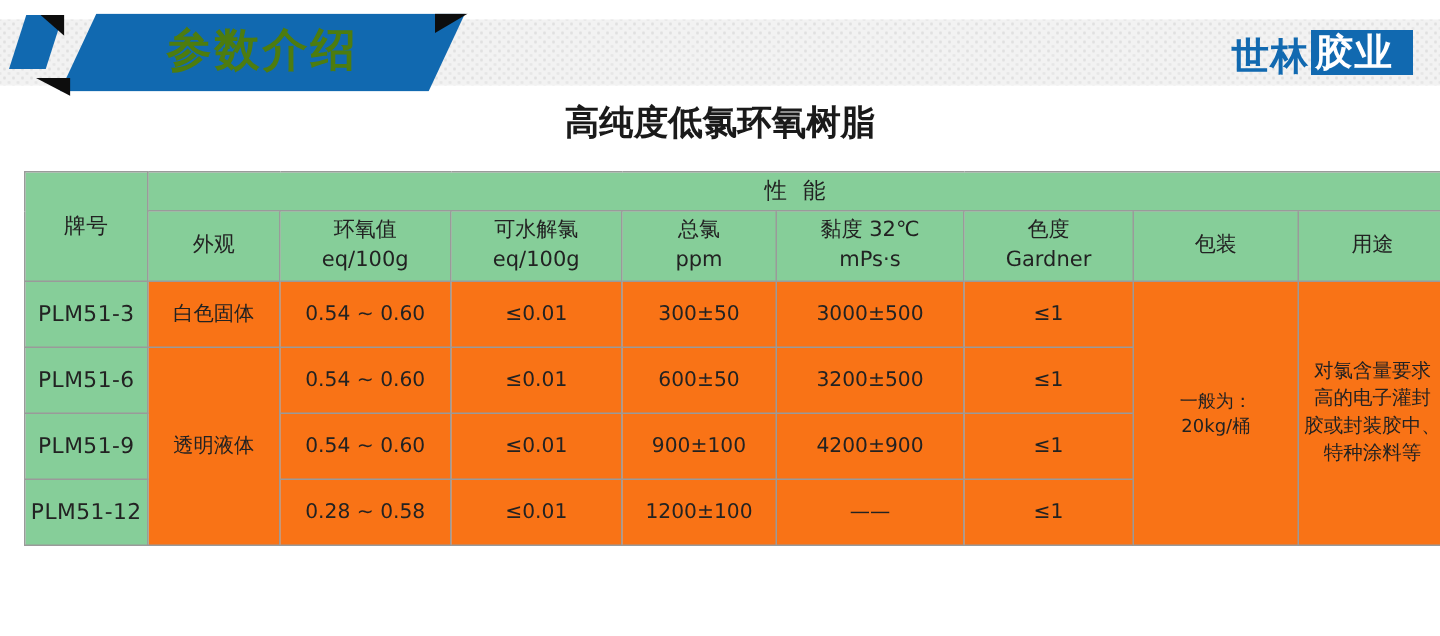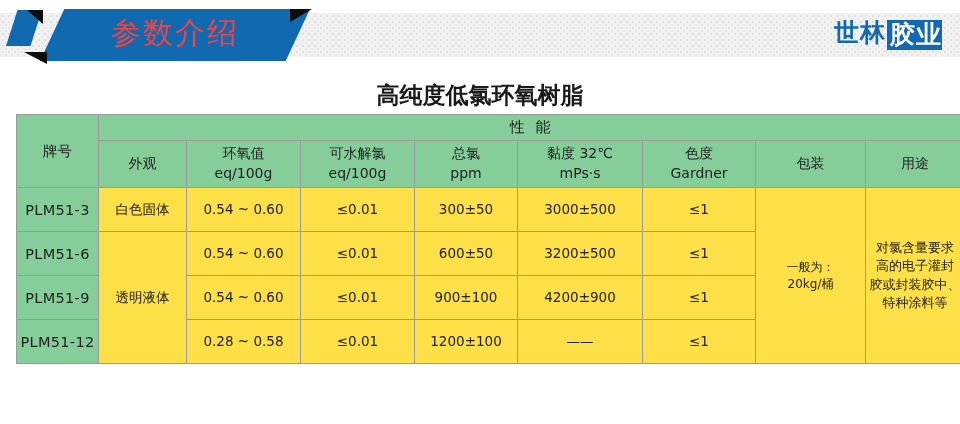--- a/index.html
+++ b/index.html
@@ -86,51 +86,51 @@
   }
   .ribbon-text {
     position: absolute;
     left: 40px;
     top: 9px;
     width: 270px;
     height: 48px;
     display: flex;
     align-items: center;
     justify-content: center;
-    color: #ef4444;
+    color: #4d7c0f;
     font-size: 30px;
-    font-weight: normal;
+    font-weight: bold;
     letter-spacing: 2px;
     font-family: "DejaVu Sans", "Liberation Sans", sans-serif;
   }
 
   .brand-logo {
     position: absolute;
     right: 18px;
     top: 20px;
     display: flex;
-    align-items: flex-start;
+    align-items: flex-end;
     font-size: 25px;
     font-weight: bold;
     font-family: "DejaVu Sans", "Liberation Sans", sans-serif;
     line-height: 1;
   }
   .brand-part-a { color: #1169b0; letter-spacing: 1px; padding-right: 1px; }
   .brand-part-b {
     color: #ffffff;
     background: #1169b0;
     letter-spacing: 1px;
-    padding: 2px 0 3px 3px;
+    padding: 2px 13px 3px 3px;
   }
 
   
   .doc-title {
     position: absolute;
     left: 0;
-    top: 80px;
+    top: 66px;
     width: 960px;
     text-align: center;
     font-size: 23px;
     font-weight: bold;
     color: #1a1a1a;
     font-family: "DejaVu Sans", "Liberation Sans", sans-serif;
   }
 
   
   .spec-table {
@@ -141,21 +141,21 @@
     border-collapse: collapse;
     table-layout: fixed;
     font-size: 13.5px;
   }
   .spec-table td {
     border: 1px solid #9a9a9a;
     text-align: center;
     vertical-align: middle;
     padding: 2px 3px;
     line-height: 1.42;
-    background: #fde047;
+    background: #f97316;
     font-family: "DejaVu Sans", "Liberation Sans", sans-serif;
   }
   .green {
     background: #86ce99 !important;
   }
   .hdr {
     font-size: 14px;
   }
   .grp-hdr {
     font-size: 15px;

